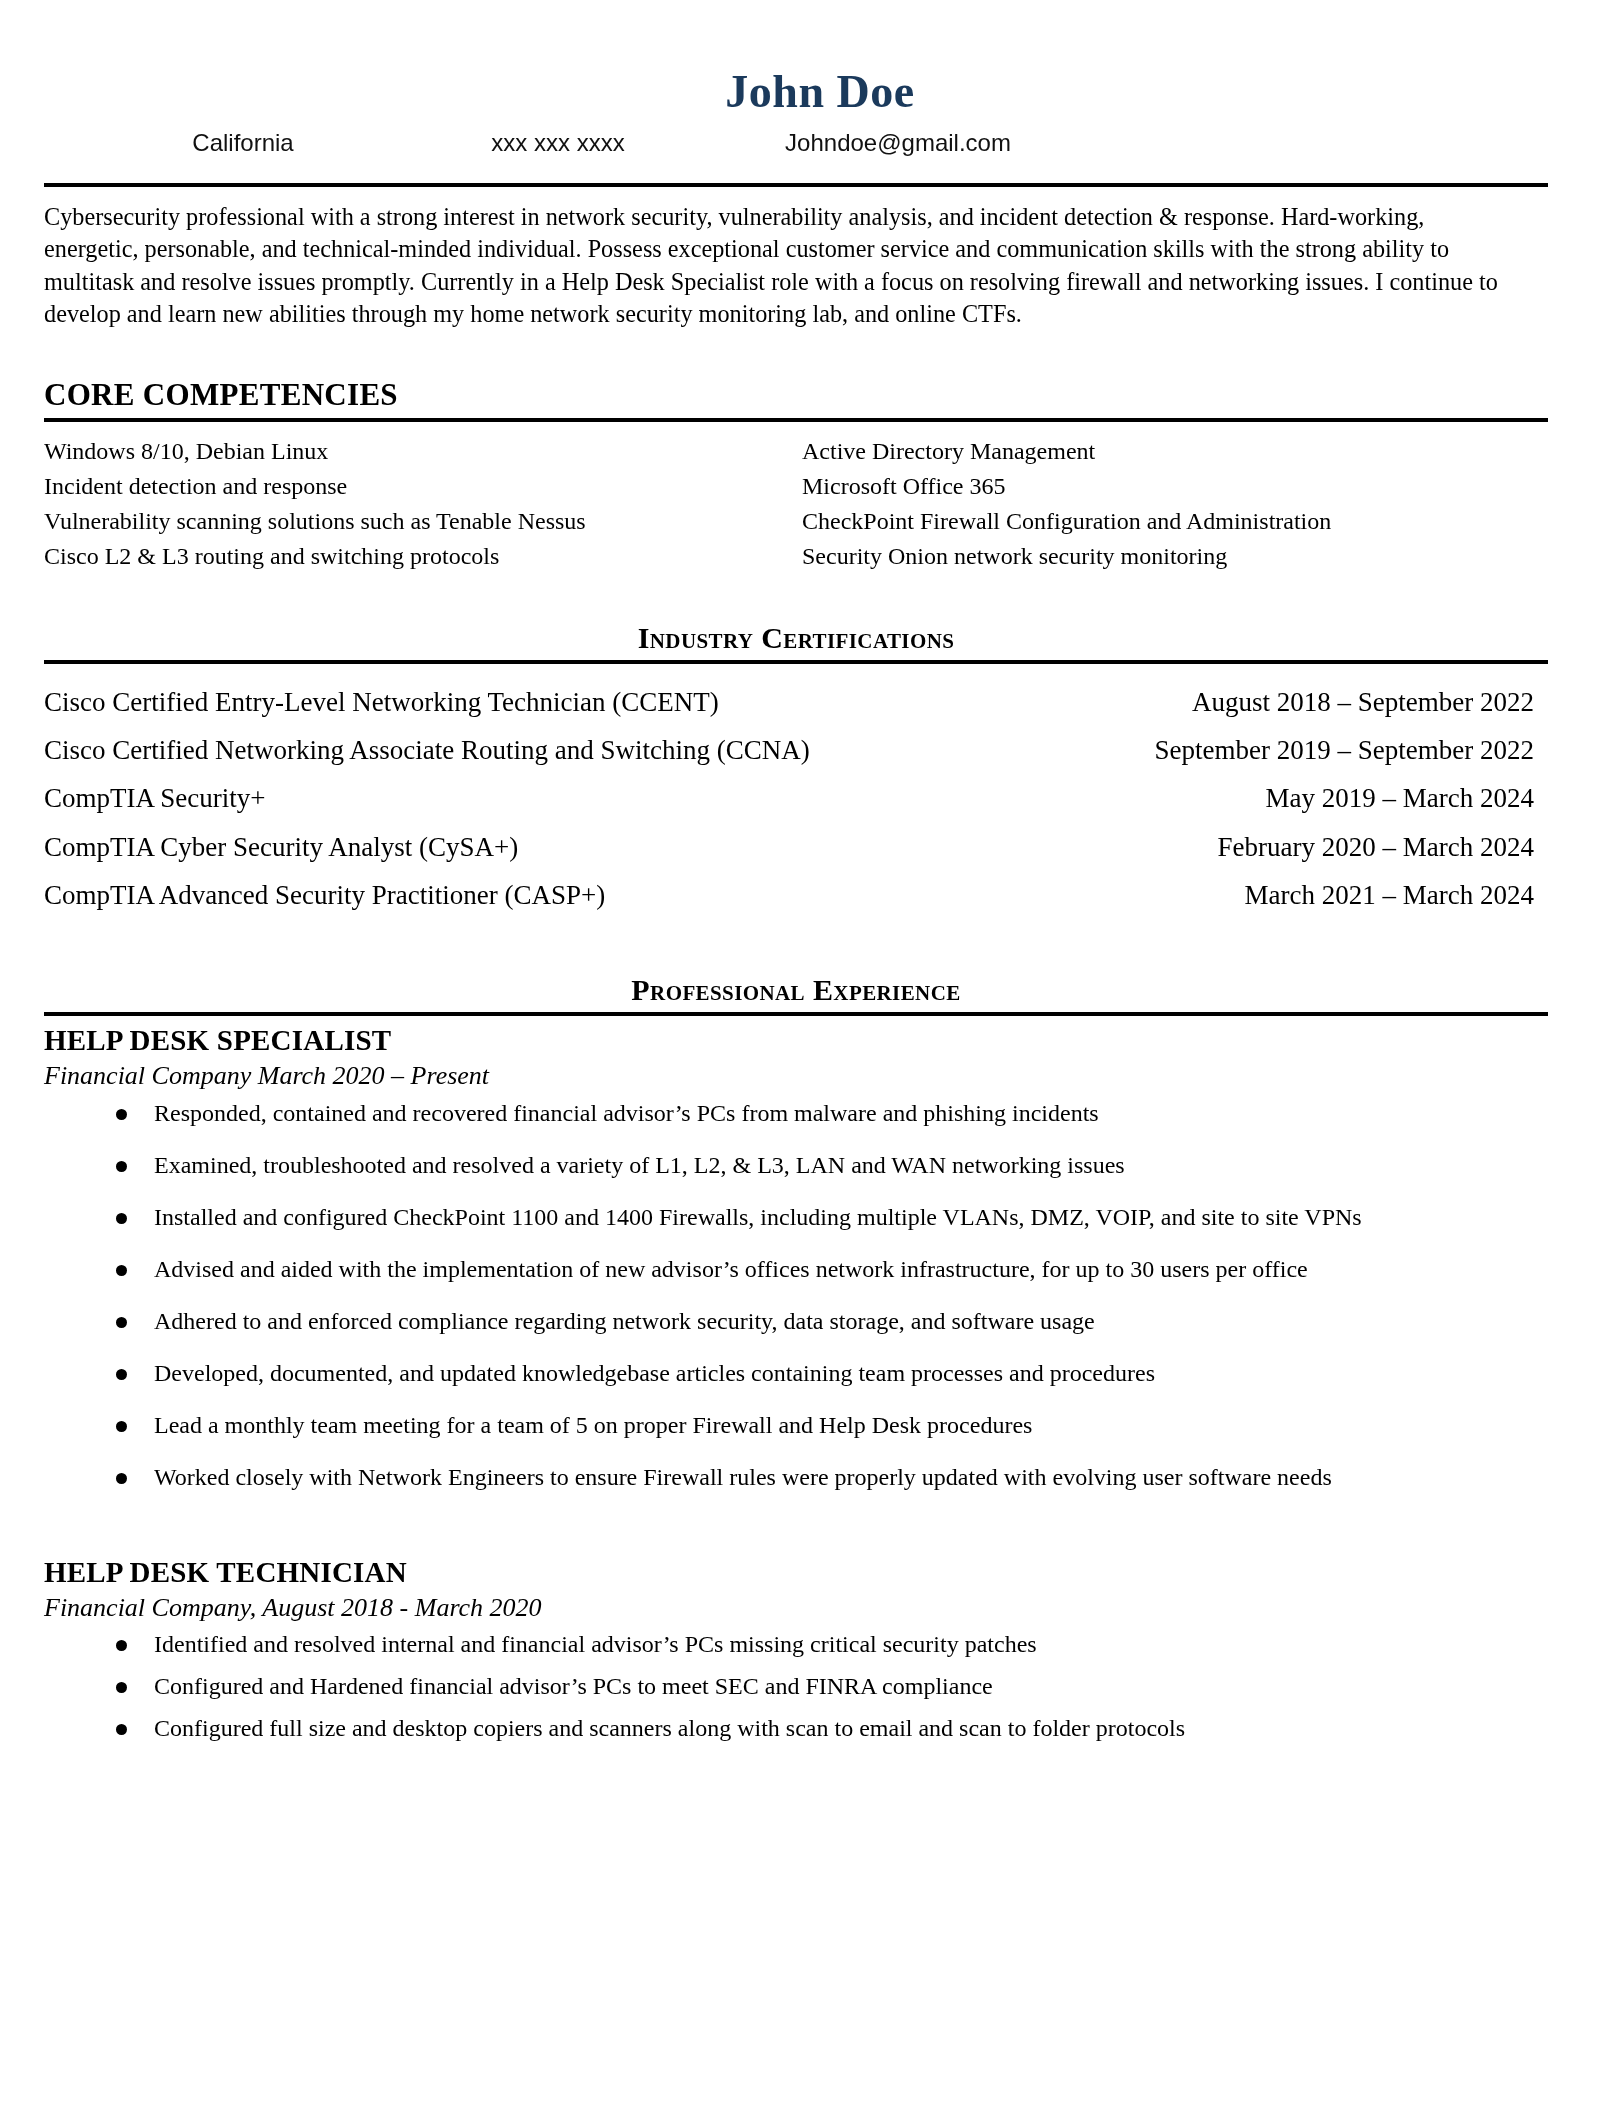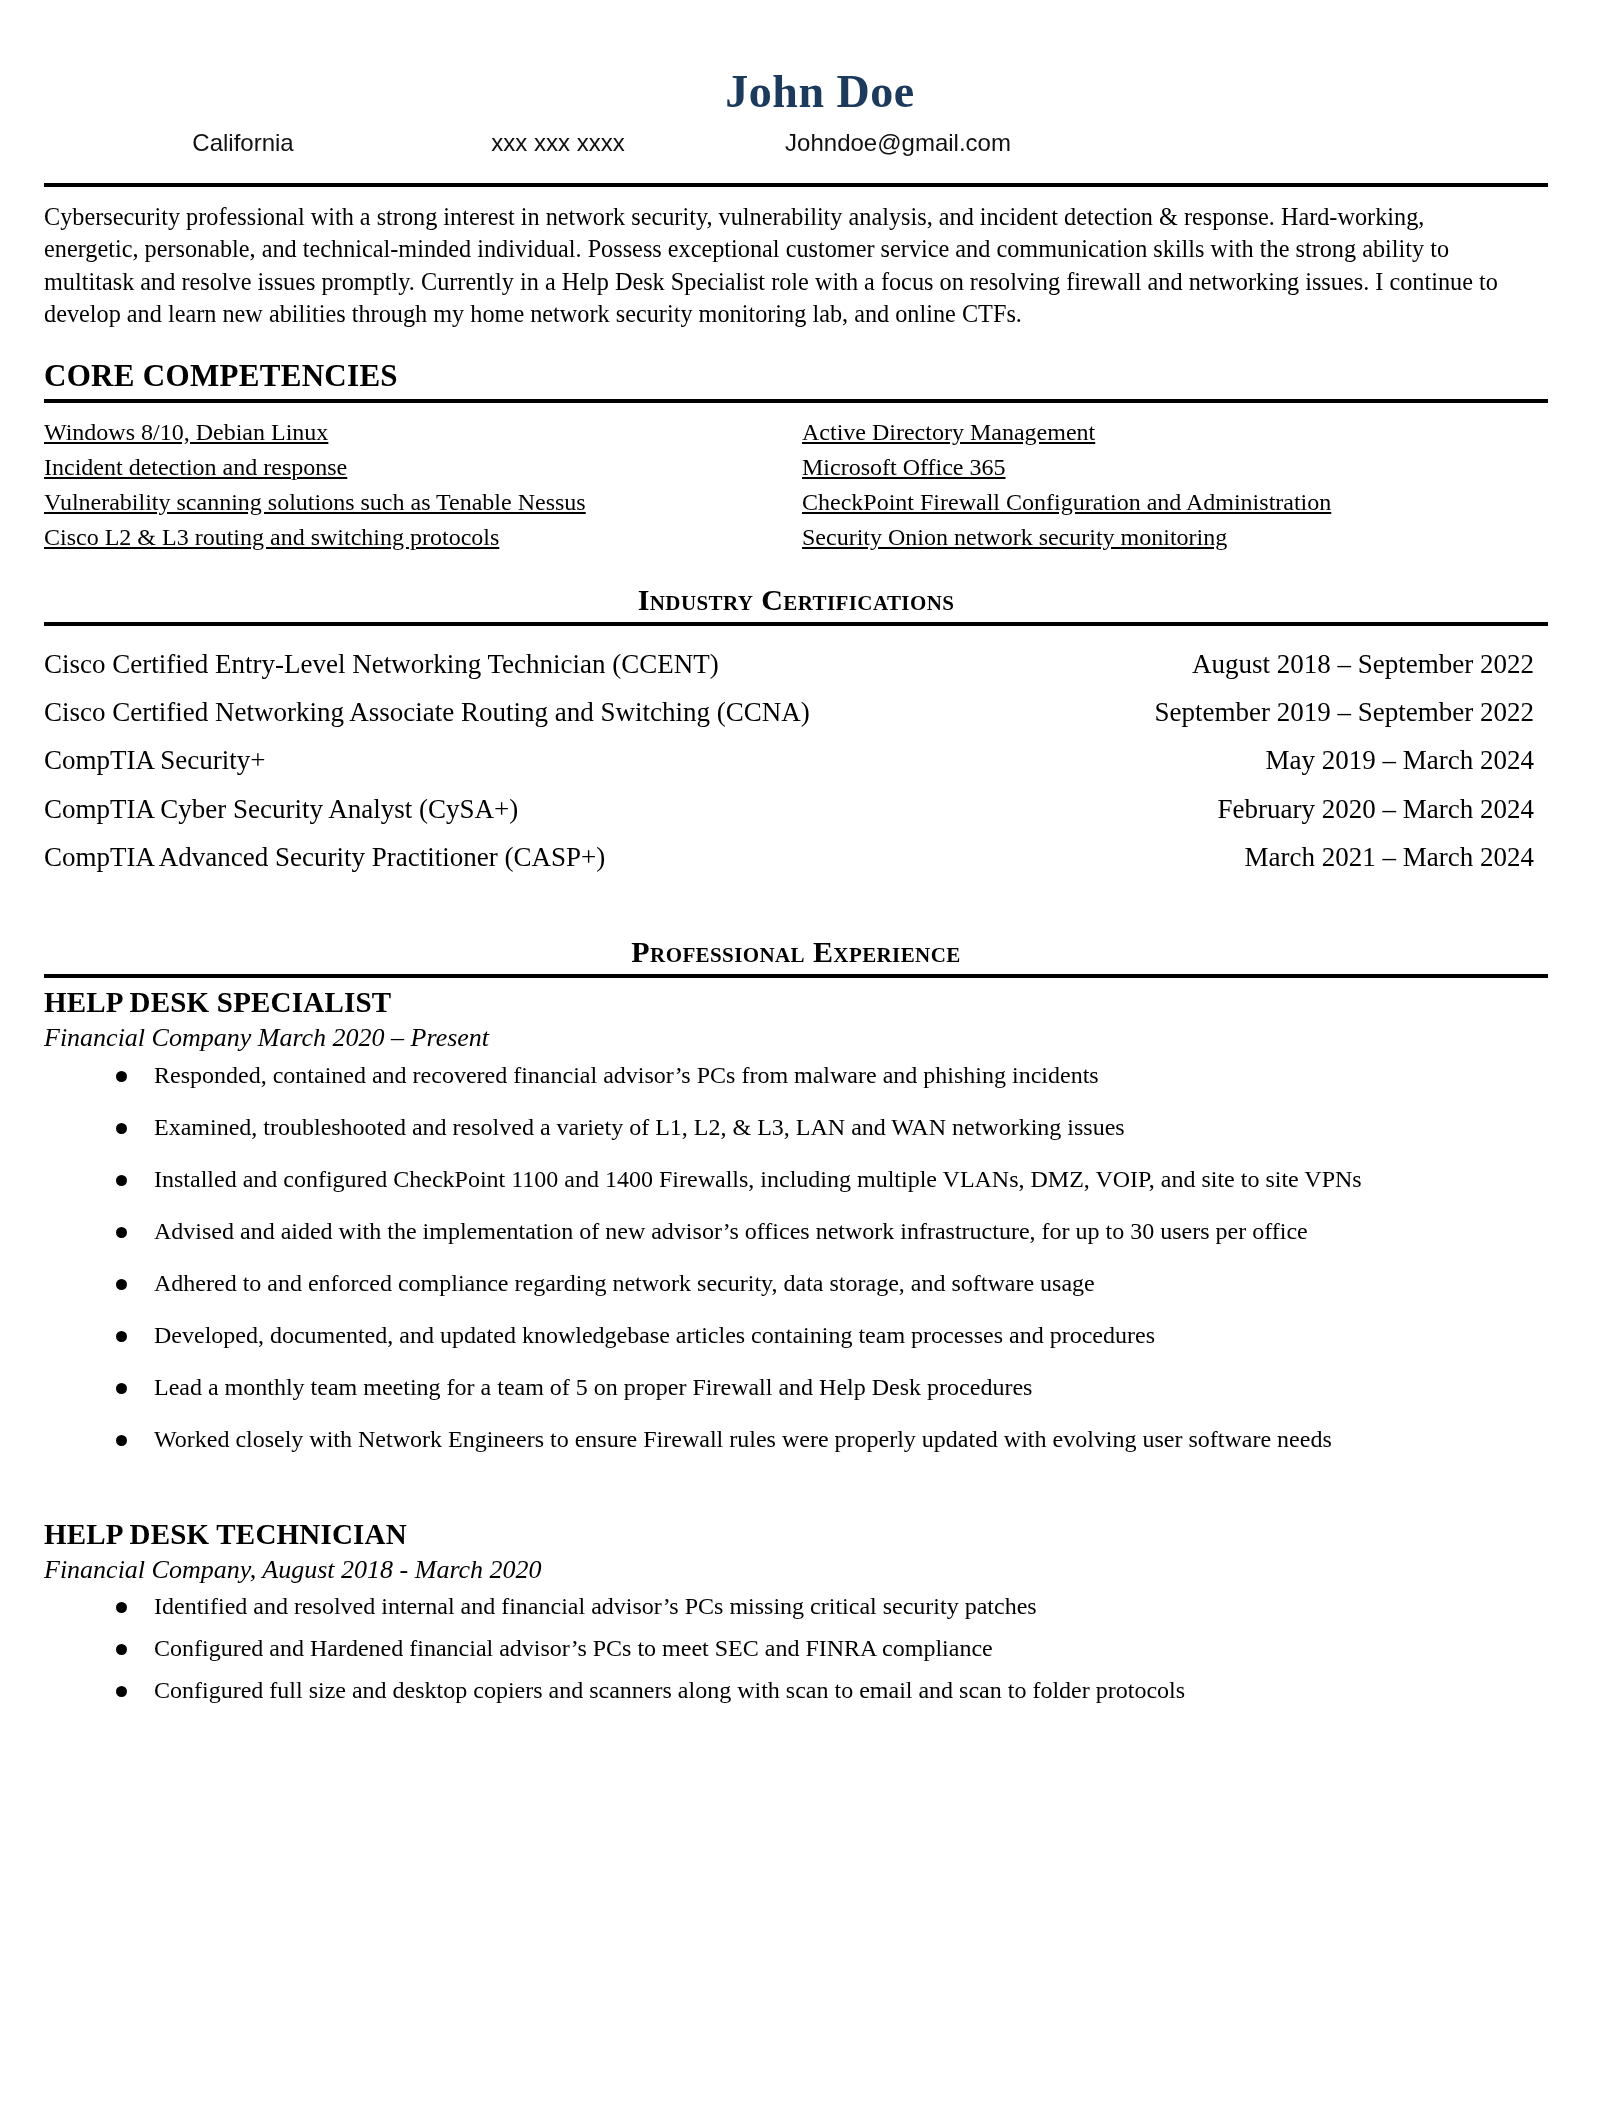--- a/index.html
+++ b/index.html
@@ -62,21 +62,21 @@
     font-size: 25px;
     line-height: 1.30;
     margin: 14px 0 0 0;
     text-align: left;
     font-stretch: semi-condensed;
     transform: scaleX(0.97);
     transform-origin: left top;
   }
 
   
-  .sec-head-block { margin-top: 28px; }
+  .sec-head-block { margin-top: 47px; }
   .sec-head-caps {
     font-weight: bold;
     font-size: 31px;
     letter-spacing: 0.3px;
     line-height: 1.1;
     margin: 0;
   }
   .sec-head-smallcaps {
     font-weight: bold;
     font-size: 30px;
@@ -98,21 +98,20 @@
   .comp-grid {
     display: flex;
     margin-top: 12px;
   }
   .comp-col { width: 50%; }
   .comp-col.right { padding-left: 12px; }
   .comp-item {
     font-size: 24px;
     line-height: 1.46;
     white-space: nowrap;
-    text-decoration: underline;
   }
 
   
   .cert-list { margin-top: 14px; }
   .cert-row {
     display: flex;
     align-items: flex-end;
     justify-content: space-between;
     font-size: 27px;
     line-height: 1.12;

